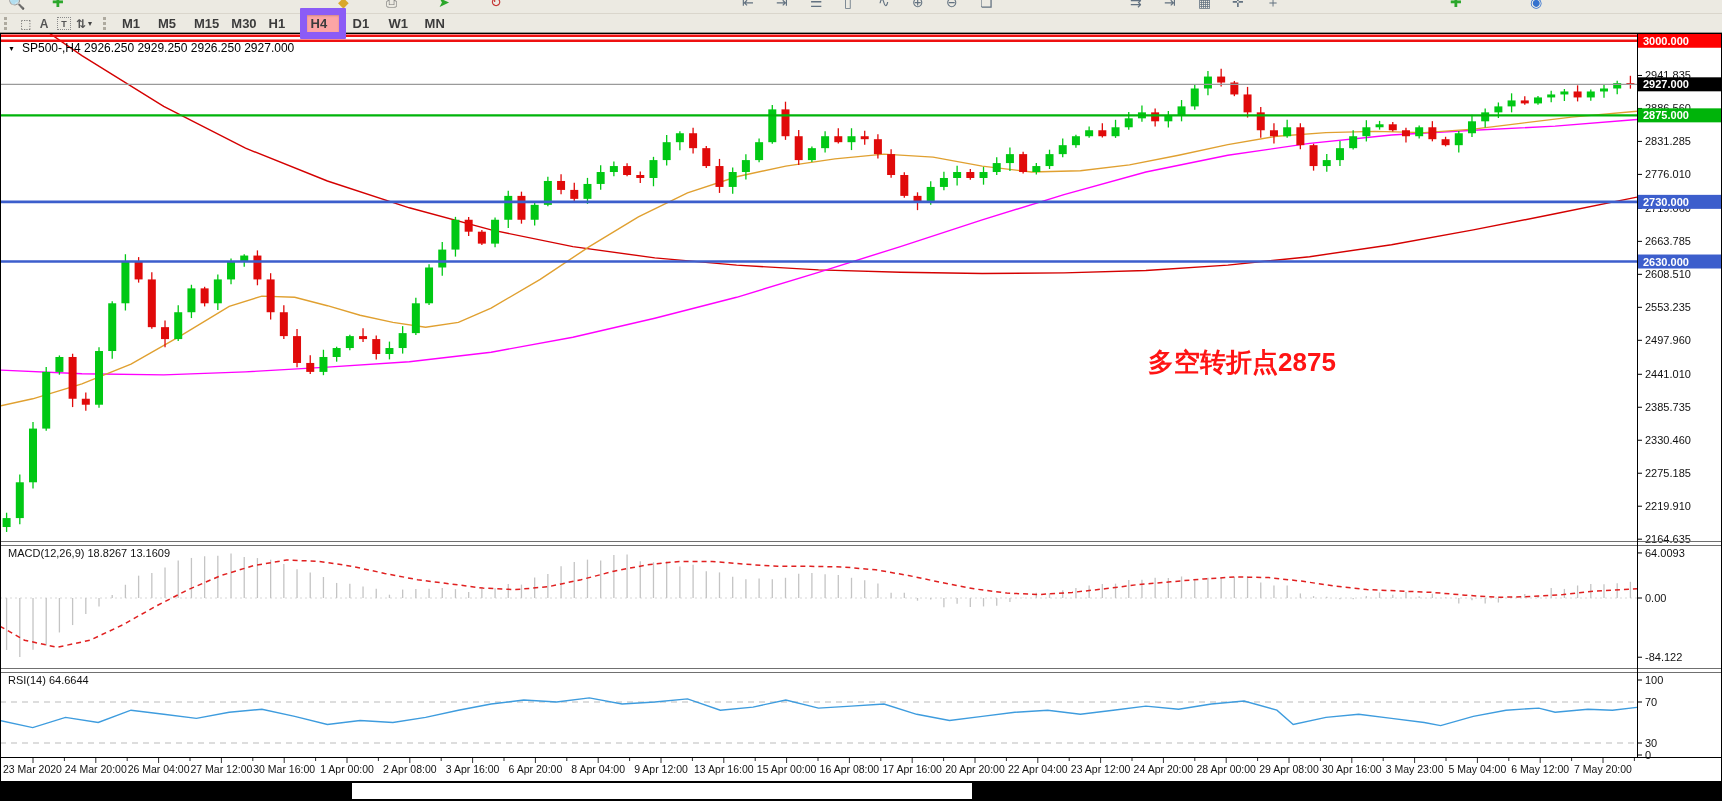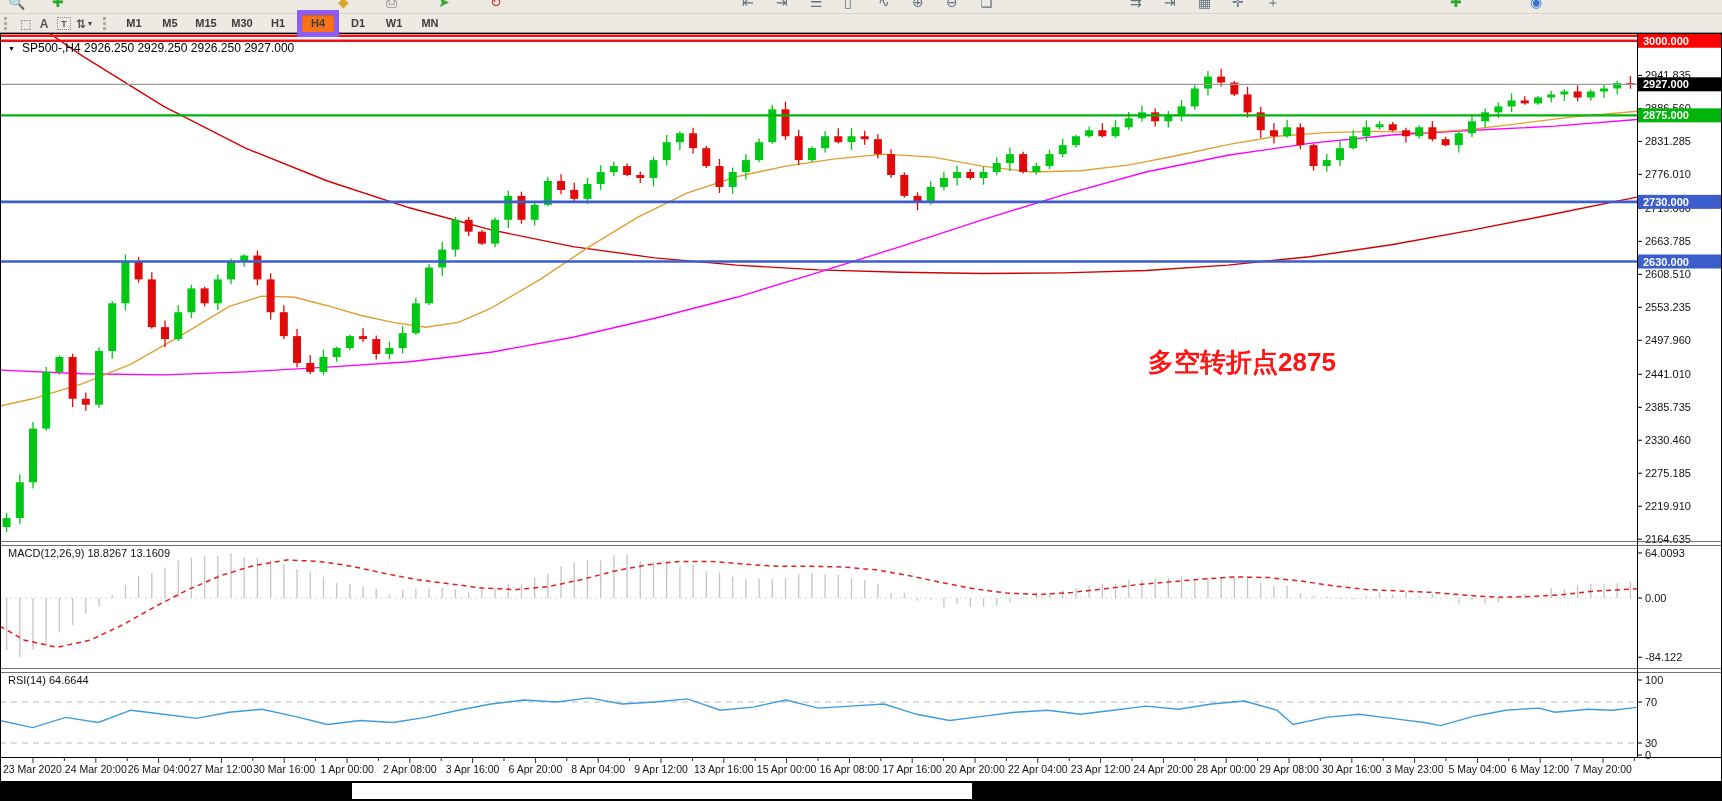--- a/index.html
+++ b/index.html
@@ -8,23 +8,23 @@
   .toolbar{position:absolute;top:0;left:0;width:1722px;height:33px;background:#ECEAE2;
            border-bottom:1px solid #97938A;box-sizing:border-box;z-index:5;}
   .row1{position:relative;height:13px;border-bottom:1px solid #DAD6CC;overflow:hidden;}
   .row1 .ticon{position:absolute;top:-8px;font-size:14px;opacity:.9;line-height:20px;}
   .row2{position:relative;height:19px;display:flex;align-items:center;padding-left:3px;}
   .grip{width:4px;height:13px;border-left:3px dotted #AEAA9F;margin:0 6px 0 1px;}
   .tool{min-width:18px;height:16px;display:flex;align-items:center;justify-content:center;
         color:#555;font-size:12px;font-weight:700;}
   .tool.tbox{border:1px dotted #8A8A8A;min-width:12px;height:11px;font-size:9px;margin:0 4px;}
   .tool .caret{font-size:8px;color:#444;margin-left:2px;}
-  .tf{min-width:24px;height:17px;line-height:17px;text-align:center;font-size:11px;font-weight:700;
+  .tf{min-width:24px;height:17px;line-height:17px;font-size:13px;font-weight:700;
       color:#3C3C3C;padding:0 4px;border:1px solid transparent;margin:0 1px;border-radius:1px;}
-  .tf.active{background:#f97316;border:5px solid #8b5cf6;box-shadow:inset 0 1px 2px rgba(0,0,0,.18);}
+  .tf.active{background:#fca5a5;border:7px solid #8b5cf6;box-shadow:inset 0 1px 2px rgba(0,0,0,.18);}
   svg#cv{position:absolute;top:33px;left:0;z-index:1;}
   svg text{font-family:"Liberation Sans","DejaVu Sans",sans-serif;}
   .axlbl{font-size:11px;fill:#111;}
   .badge-t{font-size:11px;fill:#fff;font-weight:700;}
   .title-t{font-size:12px;fill:#000;}
   .tri{font-size:7px;fill:#000;}
   .ind-lbl{font-size:11px;fill:#111;}
   .time-t{font-size:10.5px;fill:#111;}
   .annot{font-size:26px;fill:#FF1414;font-weight:600;}
 </style>

